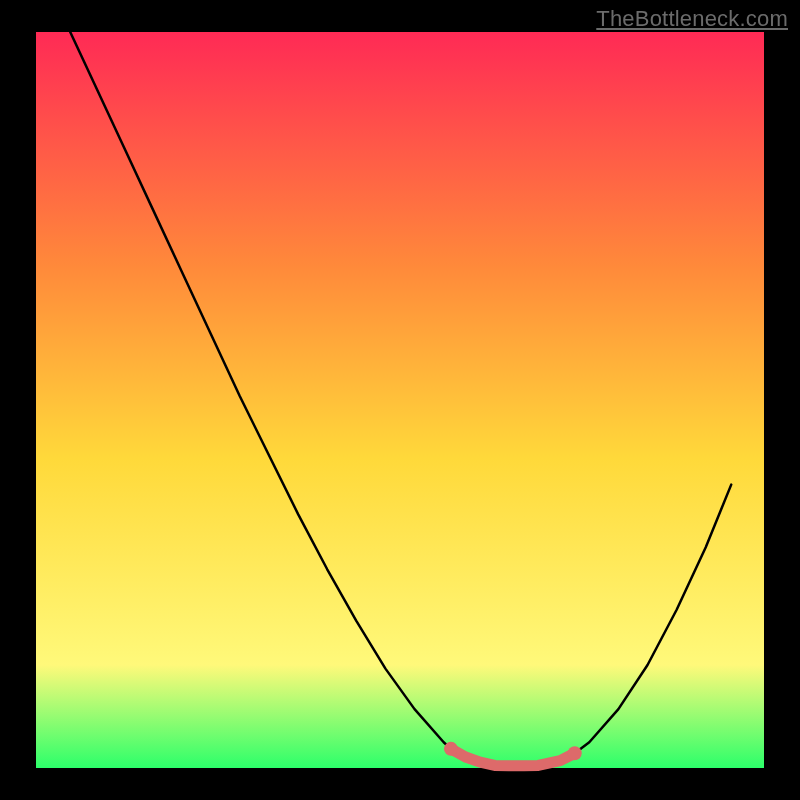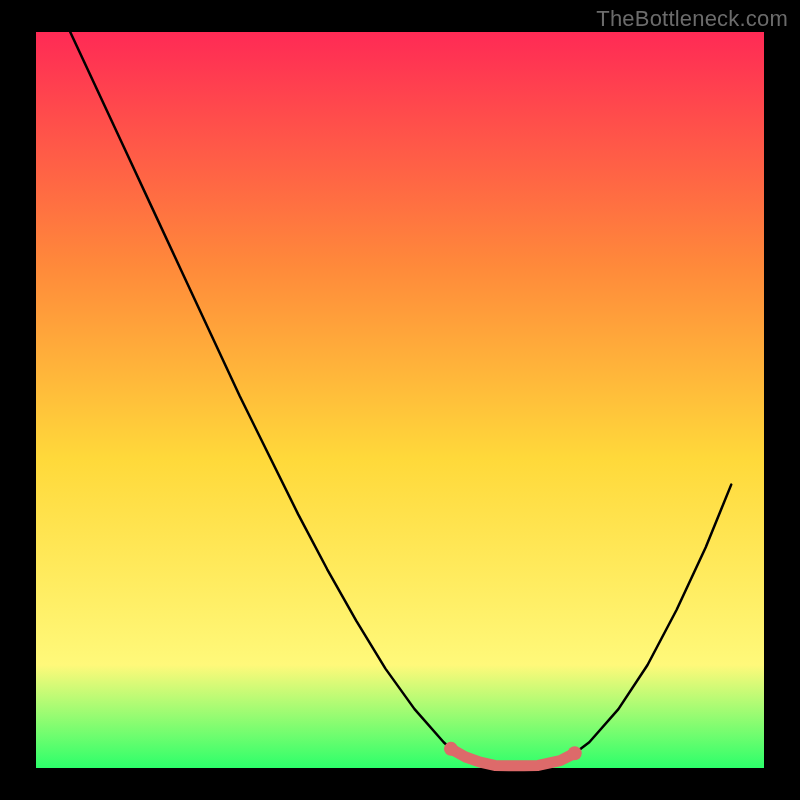--- a/index.html
+++ b/index.html
@@ -19,20 +19,21 @@
   .watermark {
     position: absolute;
     top: 6px;
     right: 12px;
     color: #6b6b6b;
     font-family: Arial, Helvetica, sans-serif;
     font-size: 22px;
     font-weight: 500;
     letter-spacing: 0.2px;
     z-index: 3;
+    text-decoration: underline;
   }
   svg {
     position: absolute;
     top: 0;
     left: 0;
   }
 </style>
 </head>
 <body>
 

